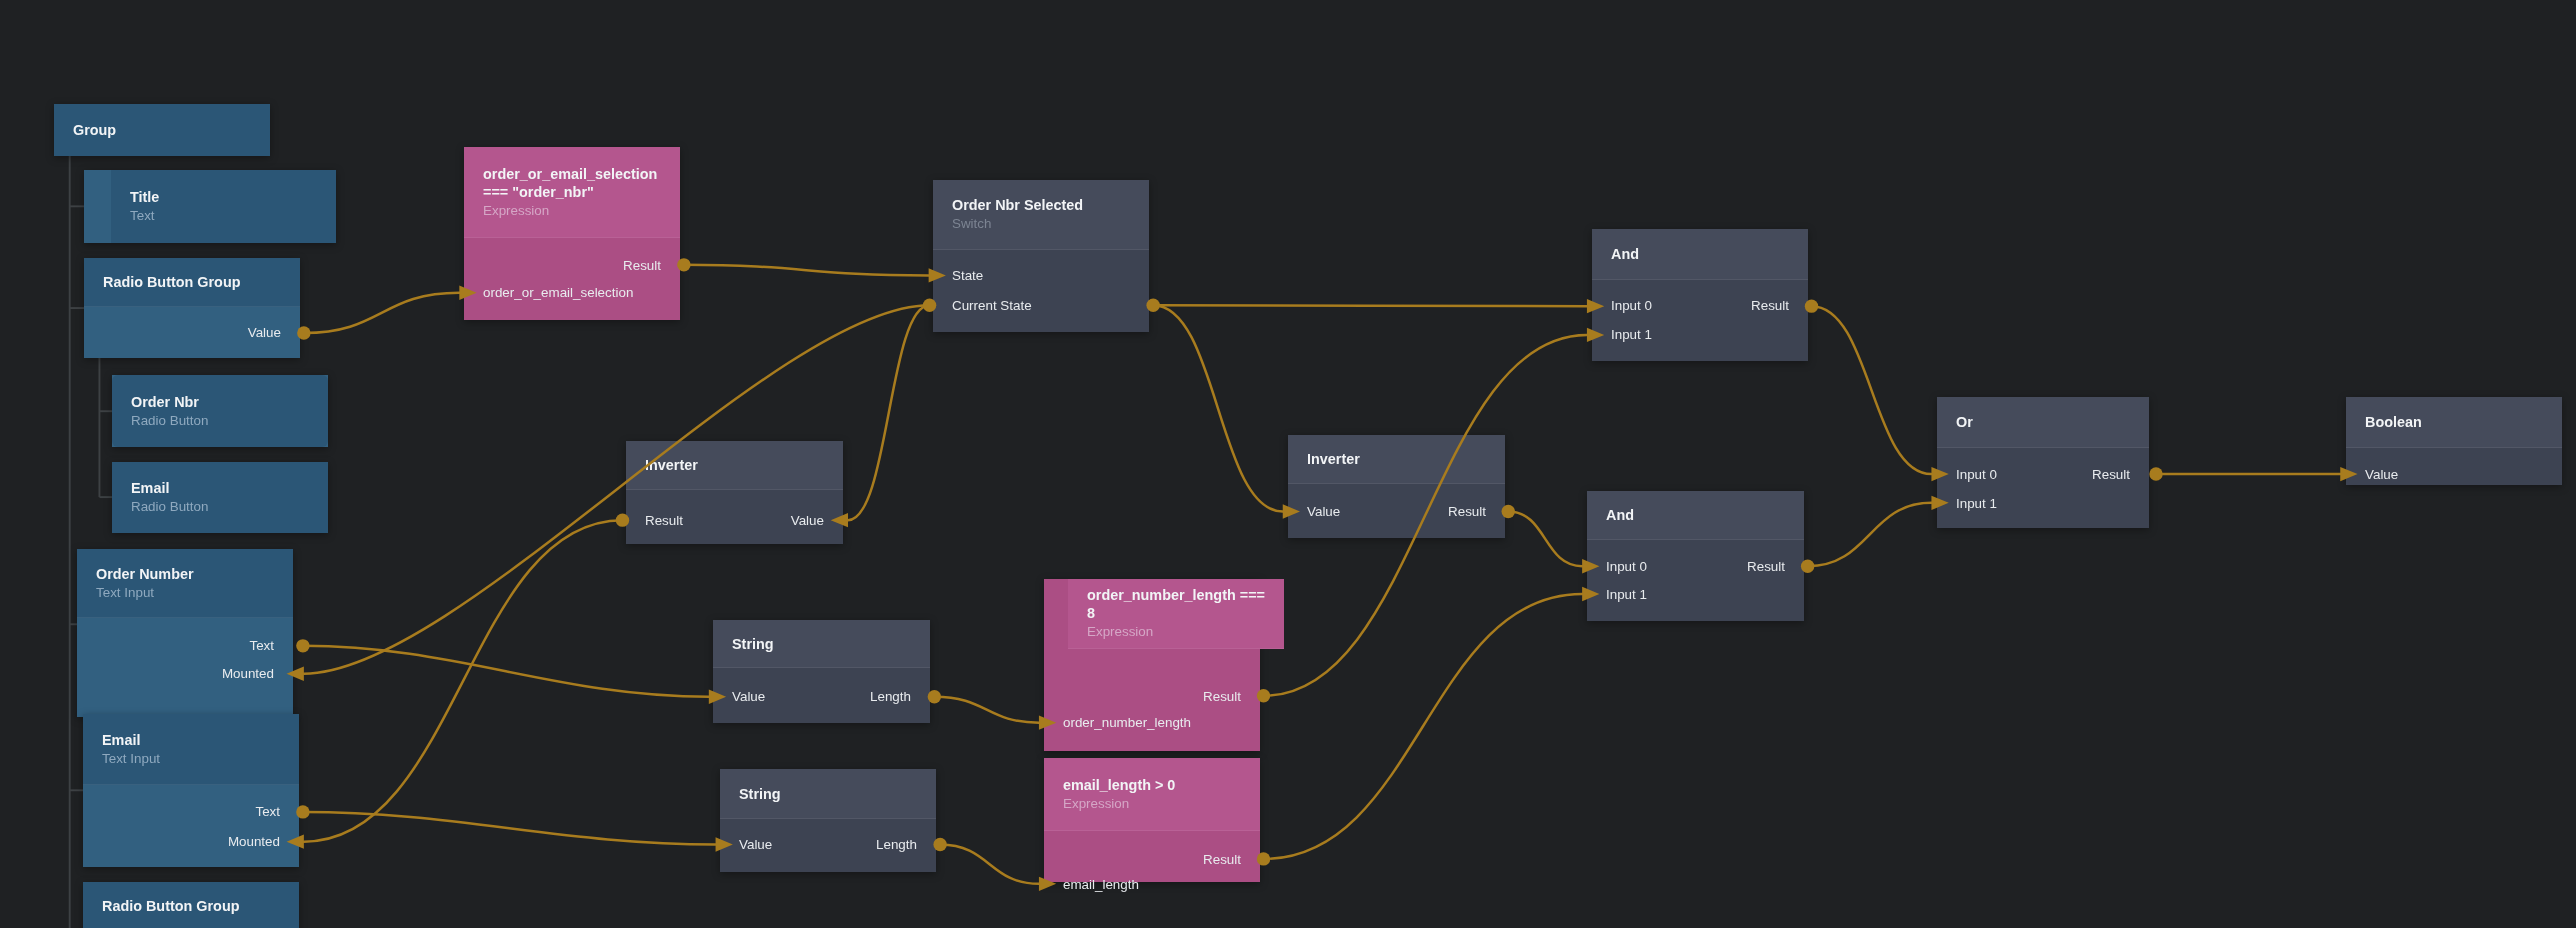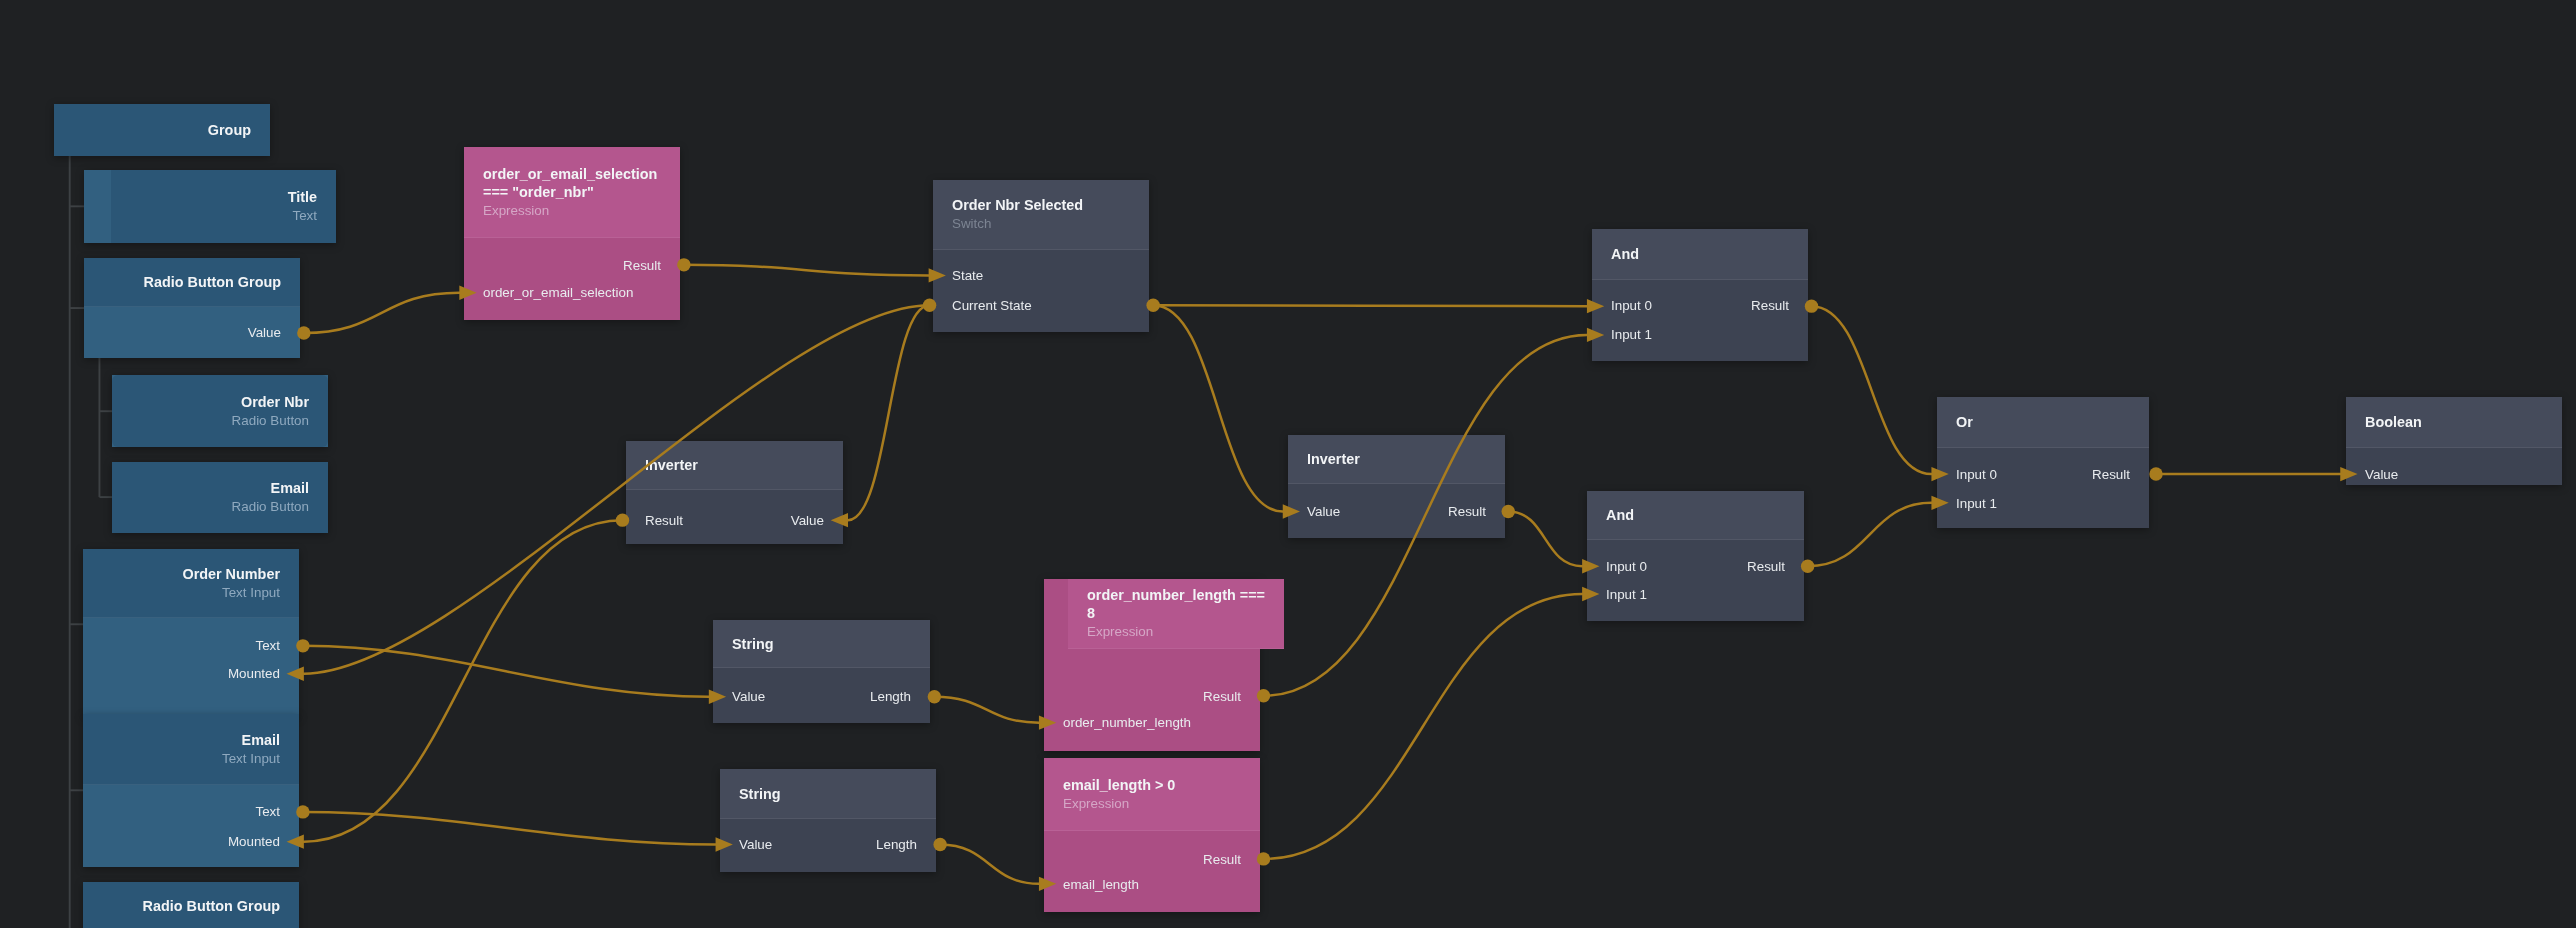--- a/index.html
+++ b/index.html
@@ -16,21 +16,21 @@
   svg.layer{position:absolute;left:0;top:0;pointer-events:none;}
   #tree-layer{z-index:0;}
   #nodes{position:absolute;left:0;top:0;width:100%;height:100%;z-index:1;}
   #wire-layer{z-index:2;}
   .node{position:absolute;box-sizing:border-box;box-shadow:0 1.9px 7.7px rgba(0,0,0,.35);}
   .node.blue{background:var(--blue-b);}
   .node.gray{background:var(--gray-b);}
   .node.pink{background:var(--pink-b);}
   .head{display:flex;flex-direction:column;justify-content:center;align-items:flex-start;
         padding:0 19px;box-sizing:border-box;width:100%;}
-  .blue .head{background:var(--blue-h);align-items:flex-end;}
+  .blue .head{background:var(--blue-h);}
   .gray .head{background:var(--gray-h);}
   .pink .head{background:var(--pink-h);}
   .has-body .head{border-bottom:1px solid rgba(255,255,255,0.07);}
   .title{font-size:14.4px;font-weight:600;color:var(--title);line-height:18px;overflow-wrap:anywhere;}
   .subtitle{font-size:13.4px;line-height:17.3px;margin-top:1px;}
   .blue .subtitle{color:var(--sub-blue);}
   .gray .subtitle{color:var(--sub-gray);}
   .pink .subtitle{color:var(--sub-pink);}
   .port{position:absolute;left:0;right:0;height:21px;line-height:21px;font-size:13.4px;
         color:var(--port);padding:0 19px;display:flex;}
@@ -76,21 +76,21 @@
           <div class="title">Order Nbr</div>
           <div class="subtitle">Radio Button</div>
         </div>
       </div>
       <div class="node blue" style="left: 112px; top: 462px; width: 216px; height: 71px;">
         <div class="head" style="height: 71px;">
           <div class="title">Email</div>
           <div class="subtitle">Radio Button</div>
         </div>
       </div>
-      <div class="node blue has-body" style="left: 83px; top: 549px; width: 216px; height: 168px;">
+      <div class="node blue has-body" style="left: 77px; top: 549px; width: 216px; height: 168px;">
         <div class="head" style="height: 69px;">
           <div class="title">Order Number</div>
           <div class="subtitle">Text Input</div>
         </div>
         <div class="port right" style="top: 86px;">
           <span>Text</span>
         </div>
         <div class="port right" style="top: 114px;">
           <span>Mounted</span>
         </div>
@@ -174,21 +174,21 @@
           <div class="title">order_number_length === 8</div>
           <div class="subtitle">Expression</div>
         </div>
         <div class="port right" style="top: 107px;">
           <span>Result</span>
         </div>
         <div class="port left" style="top: 133px;">
           <span>order_number_length</span>
         </div>
       </div>
-      <div class="node pink has-body" style="left: 1044px; top: 758px; width: 216px; height: 154px;">
+      <div class="node pink has-body" style="left: 1044px; top: 758px; width: 216px; height: 124px;">
         <div class="head" style="height: 73px;">
           <div class="title">email_length &gt; 0</div>
           <div class="subtitle">Expression</div>
         </div>
         <div class="port right" style="top: 91px;">
           <span>Result</span>
         </div>
         <div class="port left" style="top: 116px;">
           <span>email_length</span>
         </div>

